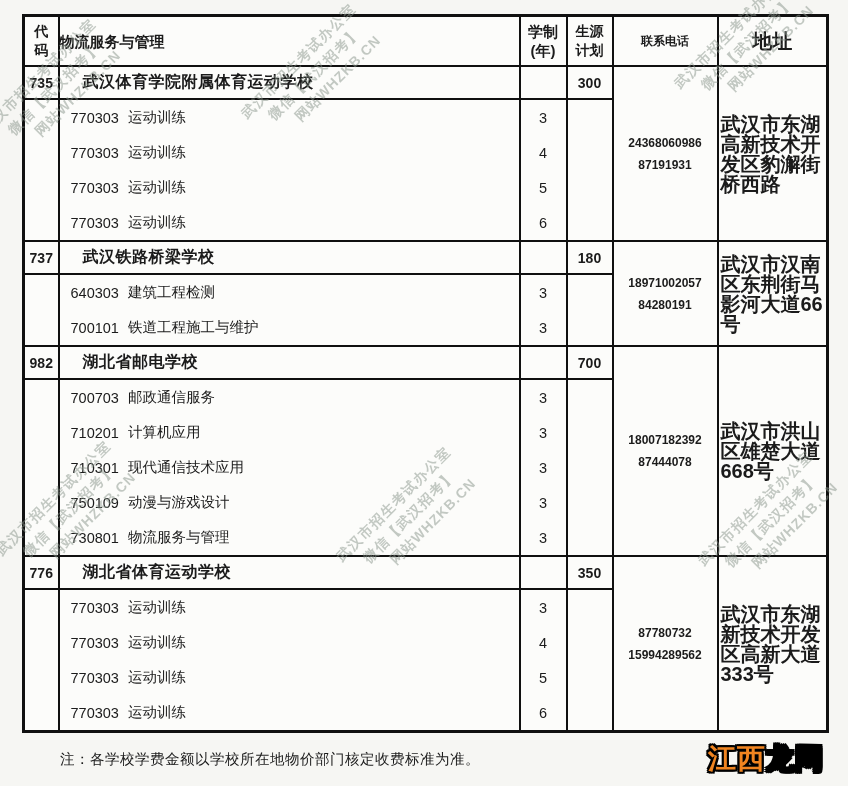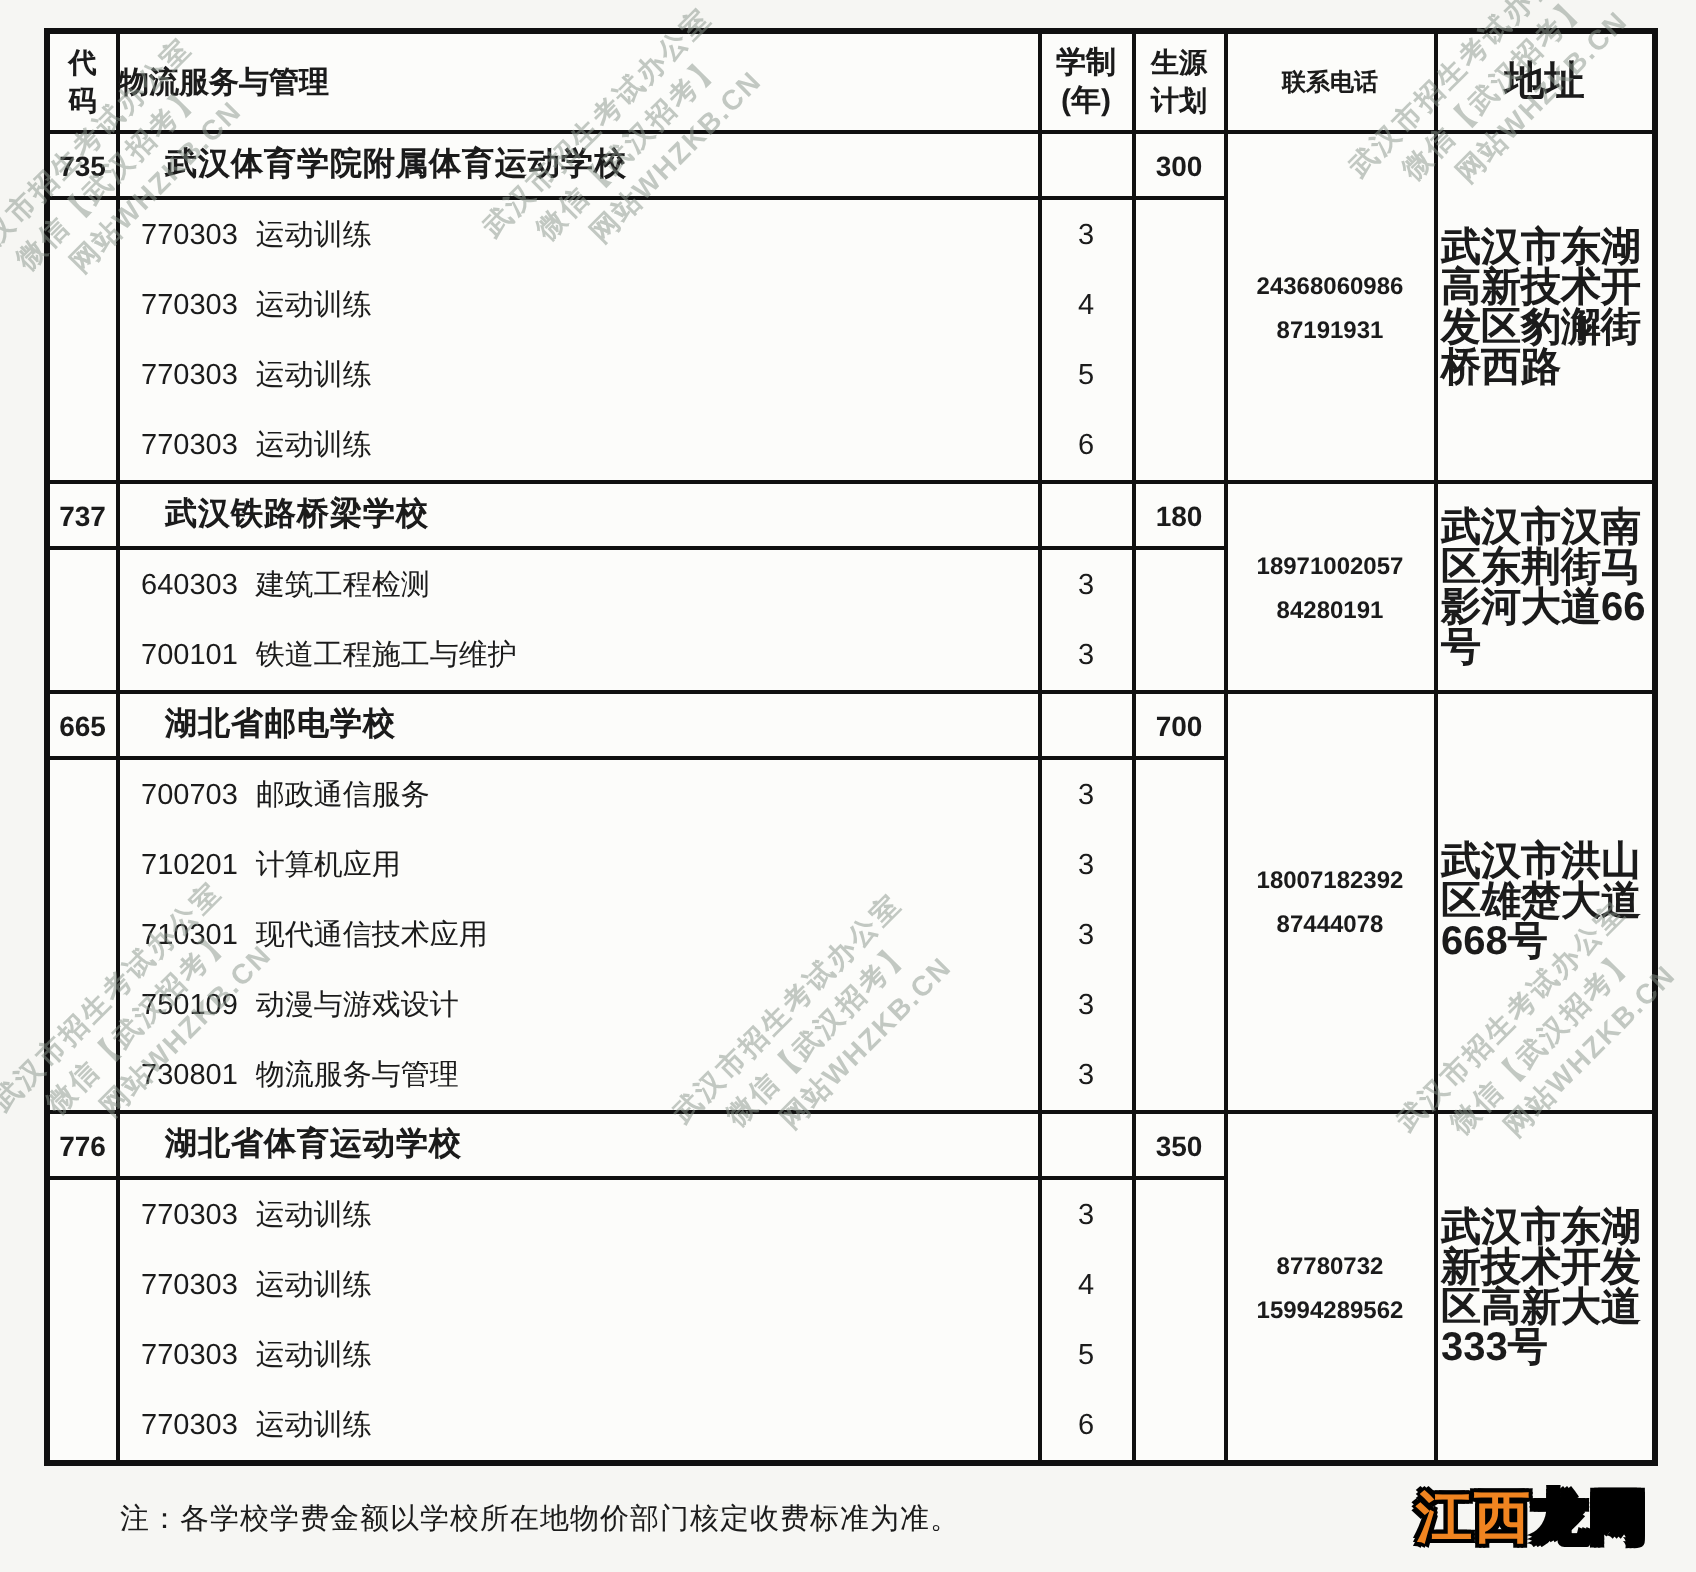--- a/index.html
+++ b/index.html
@@ -143,21 +143,21 @@
               <span class="major-title">铁道工程施工与维护</span>
             </div>
           </td>
           <td class="c-dur">
             <div class="year-line">3</div>
             <div class="year-line">3</div>
           </td>
           <td class="c-plan"></td>
         </tr>
         <tr class="school-row">
-          <td class="c-code">665</td>
+          <td class="c-code">982</td>
           <td class="c-name school-name">湖北省邮电学校</td>
           <td class="c-dur"></td>
           <td class="c-plan">700</td>
           <td class="c-phone" rowspan="2">
             <div>18007182392</div>
             <div>87444078</div>
           </td>
           <td class="c-addr" rowspan="2">武汉市洪山区雄楚大道668号</td>
         </tr>
         <tr class="majors-row">

